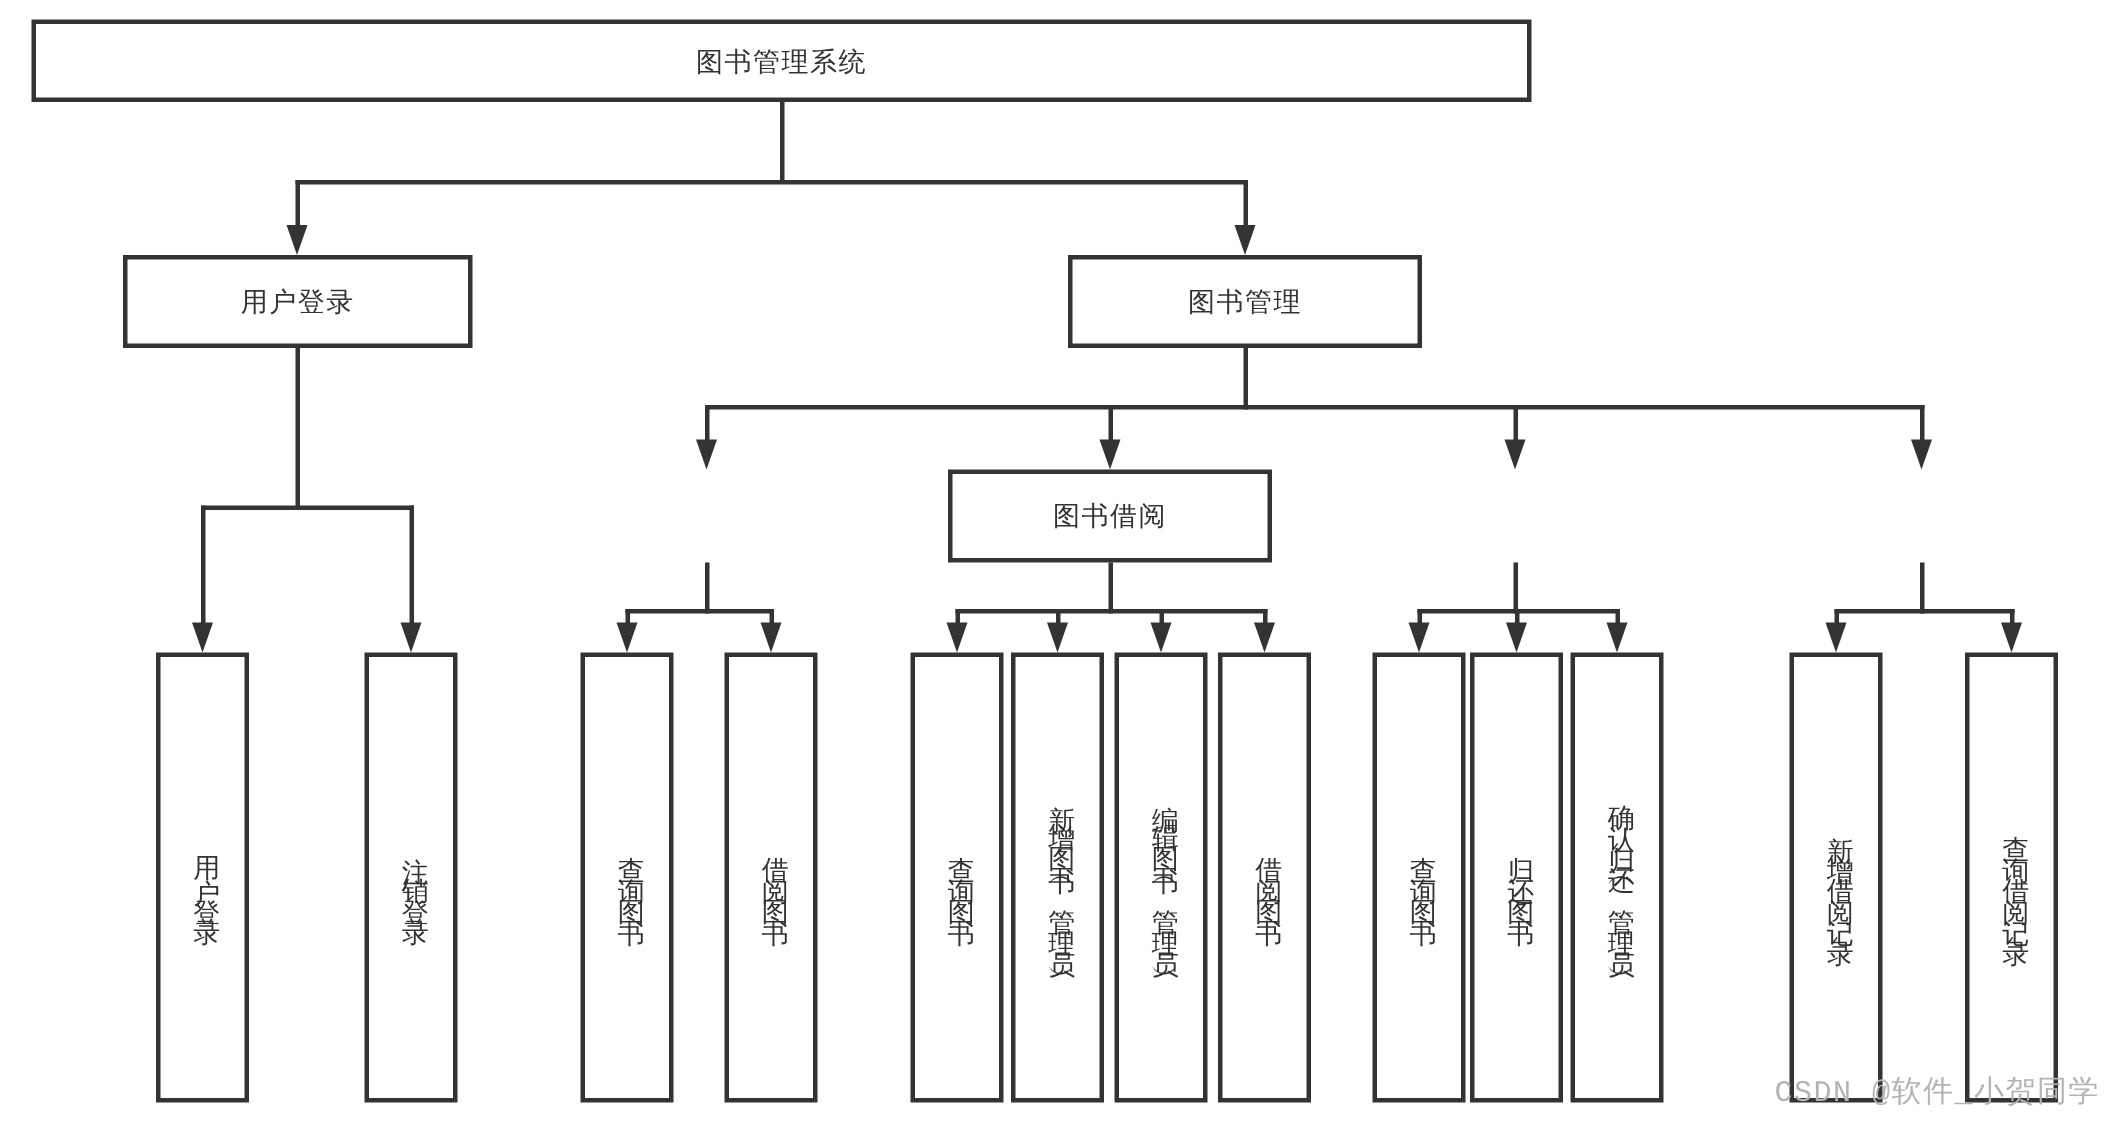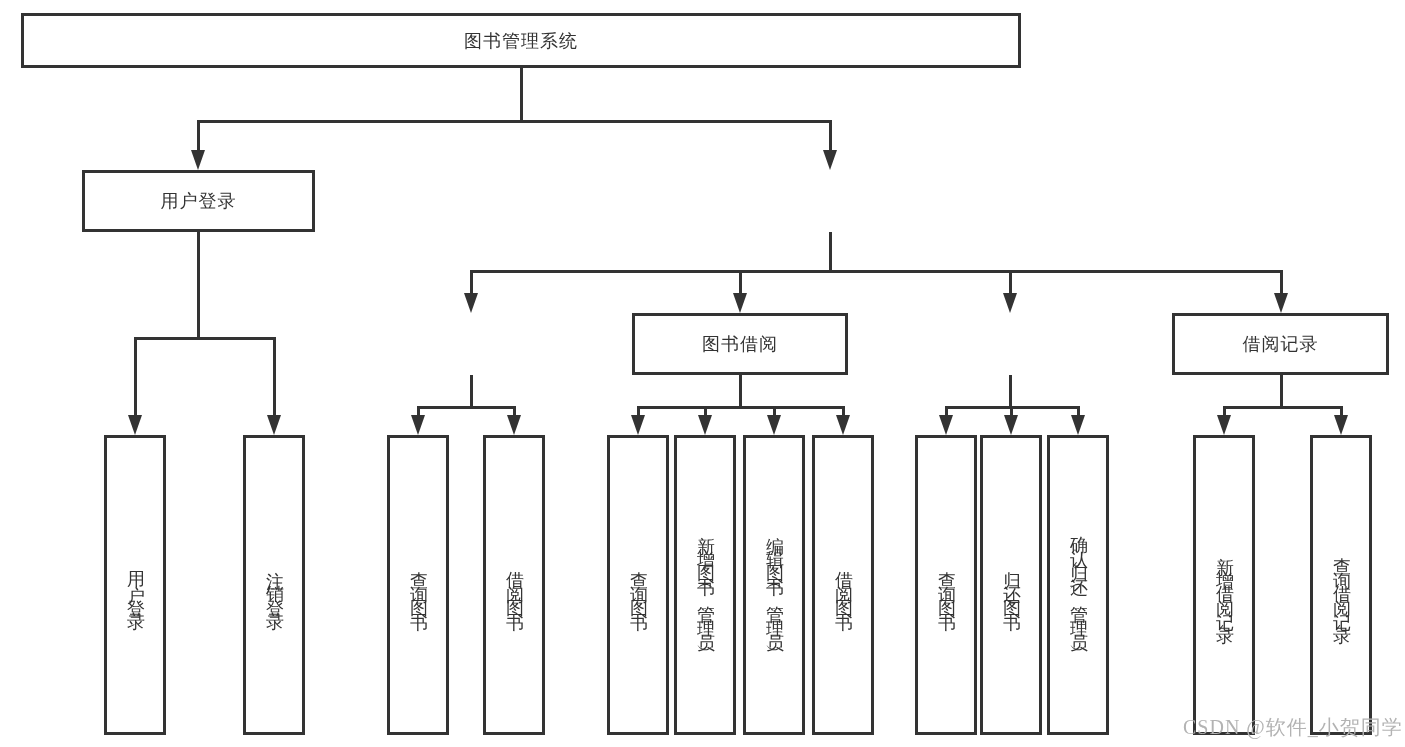--- a/index.html
+++ b/index.html
@@ -1,18 +1,18 @@
 <!DOCTYPE html>
 <html><head>
 <meta charset="utf-8">
 <style>
   html,body{margin:0;padding:0;background:#fff;}
   .canvas{
     position:relative;width:1405px;height:747px;background:#ffffff;overflow:hidden;
-    font-family:Liberation Serif, serif;color:#333;
+    font-family:Liberation Mono, monospace;color:#333;
   }
   .box{
     position:absolute;box-sizing:border-box;border:3px solid #333333;background:#ffffff;
     display:flex;align-items:center;justify-content:center;
     font-size:18px;letter-spacing:1px;color:#333;white-space:nowrap;
   }
   .vt{
     writing-mode:vertical-rl;text-orientation:mixed;
     font-size:18px;line-height:1.1;letter-spacing:14px;color:#333;
   }
@@ -40,20 +40,23 @@
   <div class="vline" style="left:520px;top:68px;height:53px;"></div>
   <div class="hline" style="left:197px;top:120px;width:635px;"></div>
   <div class="vline" style="left:197px;top:120px;height:32px;"></div>
   <div class="vline" style="left:829px;top:120px;height:32px;"></div>
   <div class="arrow" style="left:191px;top:150px;"></div>
   <div class="arrow" style="left:823px;top:150px;"></div>
 
   <div class="box" style="left:82px;top:170px;width:233px;height:62px;">
     <span>用户登录</span>
   </div>
+  <div class="box" style="left:712px;top:170px;width:236px;height:62px;">
+    <span>图书管理</span>
+  </div>
 
   <div class="vline" style="left:197px;top:232px;height:108px;"></div>
   <div class="hline" style="left:134px;top:337px;width:142px;"></div>
   <div class="vline" style="left:134px;top:337px;height:80px;"></div>
   <div class="vline" style="left:273px;top:337px;height:80px;"></div>
   <div class="arrow" style="left:128px;top:415px;"></div>
   <div class="arrow" style="left:267px;top:415px;"></div>
 
   <div class="vline" style="left:829px;top:232px;height:41px;"></div>
   <div class="hline" style="left:470px;top:270px;width:813px;"></div>
@@ -61,23 +64,20 @@
   <div class="vline" style="left:739px;top:270px;height:25px;"></div>
   <div class="vline" style="left:1009px;top:270px;height:25px;"></div>
   <div class="vline" style="left:1280px;top:270px;height:25px;"></div>
   <div class="arrow" style="left:464px;top:293px;"></div>
   <div class="arrow" style="left:733px;top:293px;"></div>
   <div class="arrow" style="left:1003px;top:293px;"></div>
   <div class="arrow" style="left:1274px;top:293px;"></div>
 
   <div class="box" style="left:632px;top:313px;width:216px;height:62px;">
     <span>图书借阅</span>
-  </div>
-  <div class="box" style="left:1172px;top:313px;width:217px;height:62px;">
-    <span>借阅记录</span>
   </div>
 
   <div class="vline" style="left:470px;top:375px;height:34px;"></div>
   <div class="hline" style="left:417px;top:406px;width:99px;"></div>
   <div class="vline" style="left:417px;top:406px;height:11px;"></div>
   <div class="vline" style="left:513px;top:406px;height:11px;"></div>
   <div class="arrow" style="left:411px;top:415px;"></div>
   <div class="arrow" style="left:507px;top:415px;"></div>
 
   <div class="vline" style="left:739px;top:375px;height:34px;"></div>

